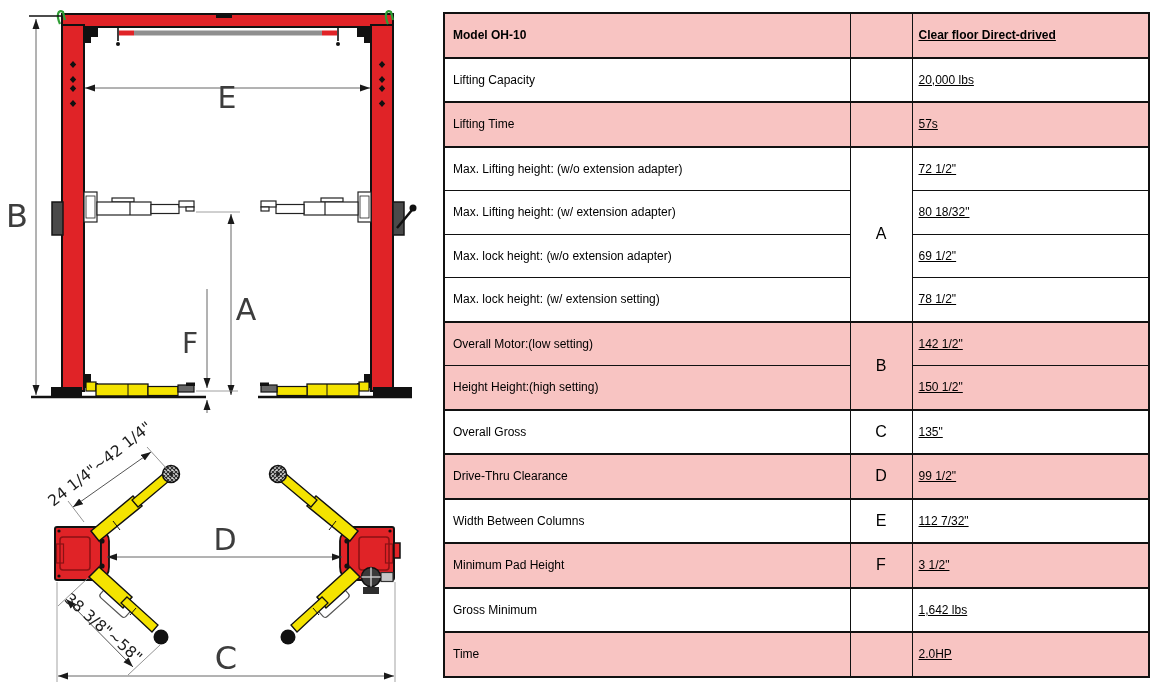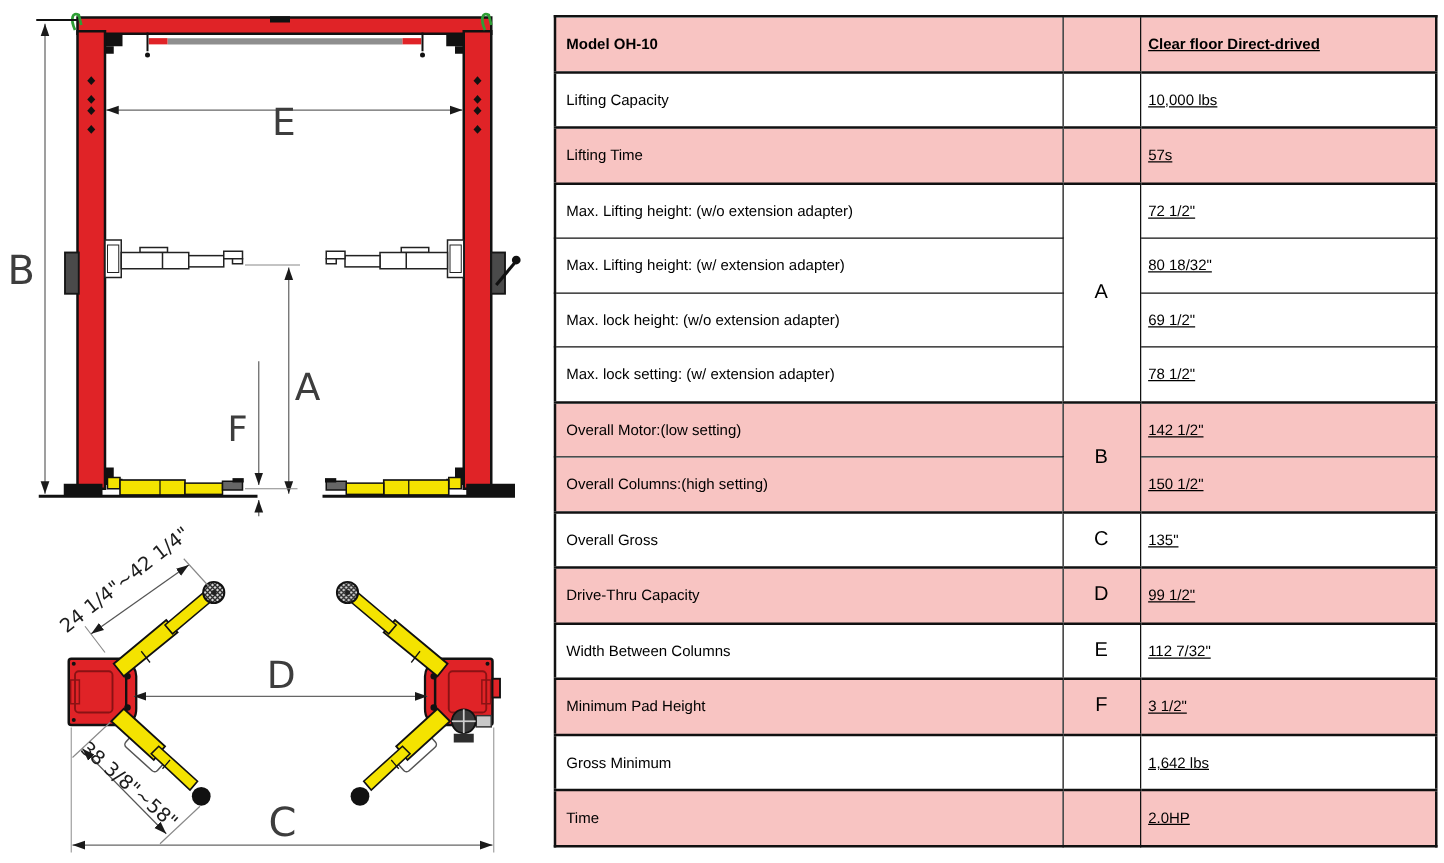--- a/index.html
+++ b/index.html
@@ -222,60 +222,60 @@
         </colgroup>
       <tbody>
         <tr class="thick">
           <td class="pink bold">Model OH-10</td>
           <td class="pink letter"></td>
           <td class="pink bold value">Clear floor Direct-drived</td>
         </tr>
         <tr class="thick">
           <td>Lifting Capacity</td>
           <td class="letter"></td>
-          <td class="value">10,000 lbs</td>
+          <td class="value">20,000 lbs</td>
         </tr>
         <tr class="thick">
           <td class="pink">Lifting Time</td>
           <td class="pink letter"></td>
           <td class="pink value">57s</td>
         </tr>
         <tr>
           <td>Max. Lifting height: (w/o extension adapter)</td>
           <td class="letter bb2" rowspan="4">A</td>
           <td class="value">72 1/2"</td>
         </tr>
         <tr>
           <td>Max. Lifting height: (w/ extension adapter)</td>
           <td class="value">80 18/32"</td>
         </tr>
         <tr>
           <td>Max. lock height: (w/o extension adapter)</td>
           <td class="value">69 1/2"</td>
         </tr>
         <tr class="thick">
-          <td>Max. lock setting: (w/ extension adapter)</td>
+          <td>Max. lock height: (w/ extension setting)</td>
           <td class="value">78 1/2"</td>
         </tr>
         <tr>
           <td class="pink">Overall Motor:(low setting)</td>
           <td class="pink letter bb2" rowspan="2">B</td>
           <td class="pink value">142 1/2"</td>
         </tr>
         <tr class="thick">
-          <td class="pink">Overall Columns:(high setting)</td>
+          <td class="pink">Height Height:(high setting)</td>
           <td class="pink value">150 1/2"</td>
         </tr>
         <tr class="thick">
           <td>Overall Gross</td>
           <td class="letter">C</td>
           <td class="value">135"</td>
         </tr>
         <tr class="thick">
-          <td class="pink">Drive-Thru Capacity</td>
+          <td class="pink">Drive-Thru Clearance</td>
           <td class="pink letter">D</td>
           <td class="pink value">99 1/2"</td>
         </tr>
         <tr class="thick">
           <td>Width Between Columns</td>
           <td class="letter">E</td>
           <td class="value">112 7/32"</td>
         </tr>
         <tr class="thick">
           <td class="pink">Minimum Pad Height</td>

